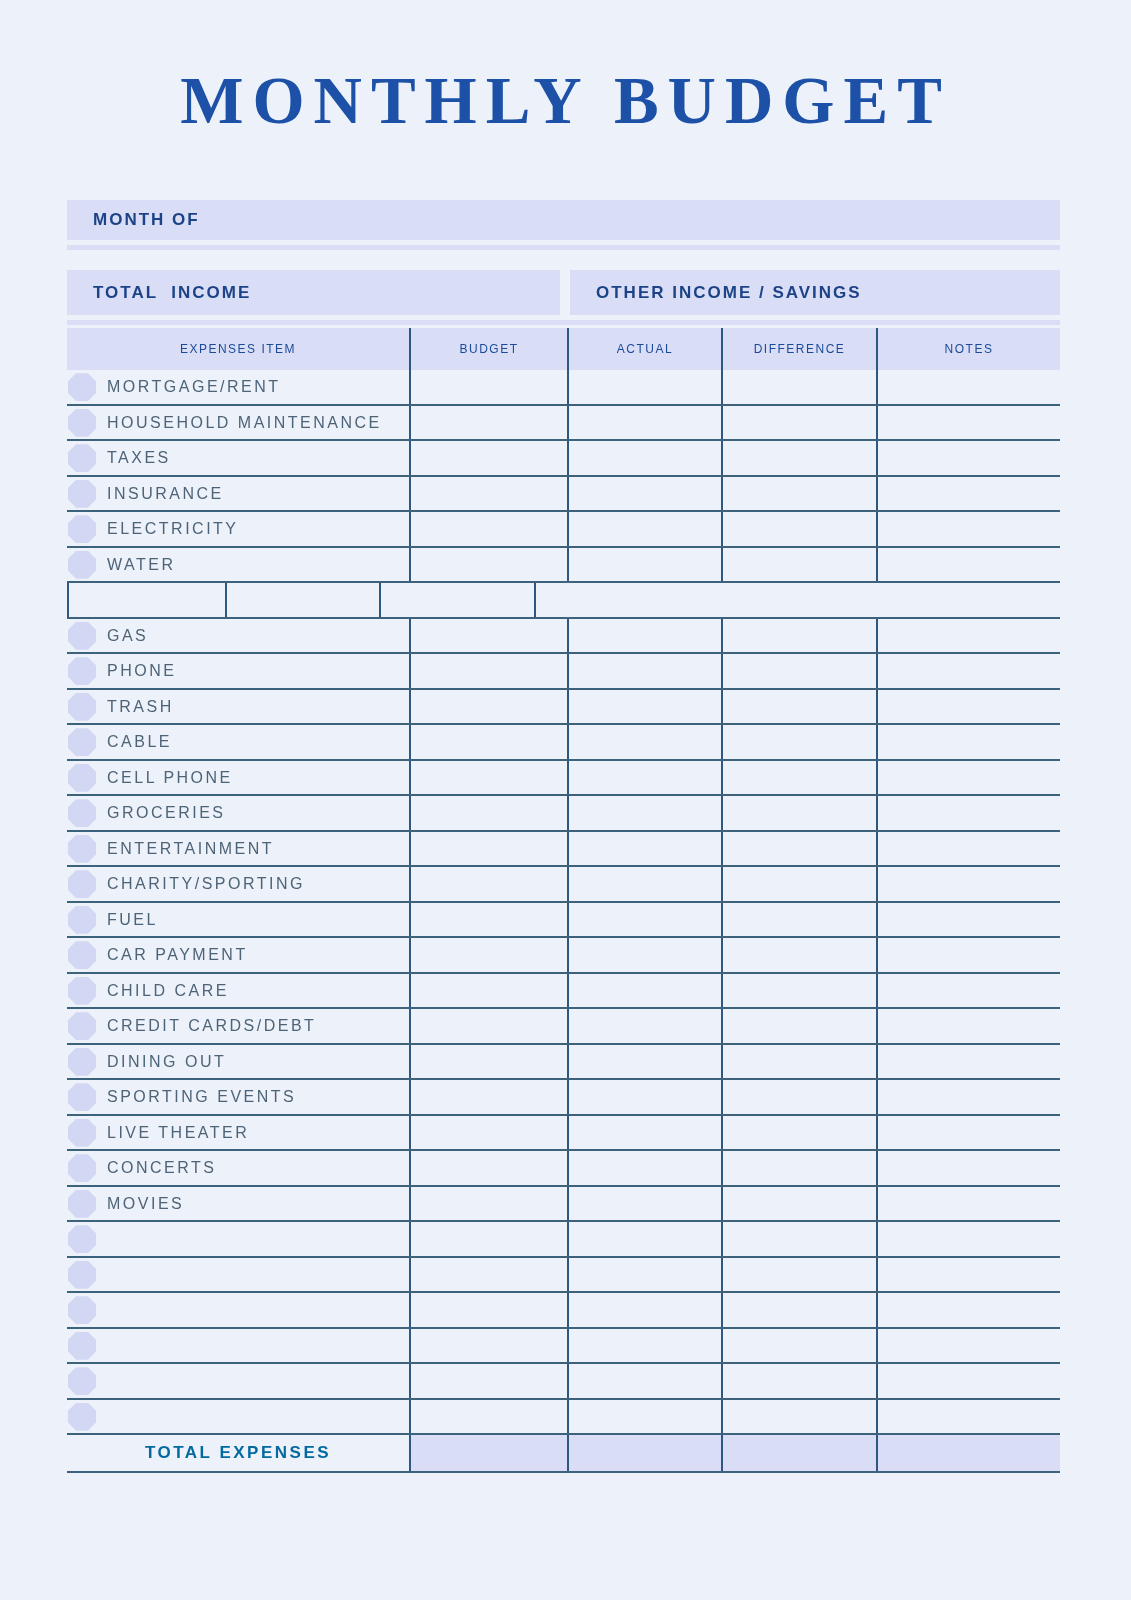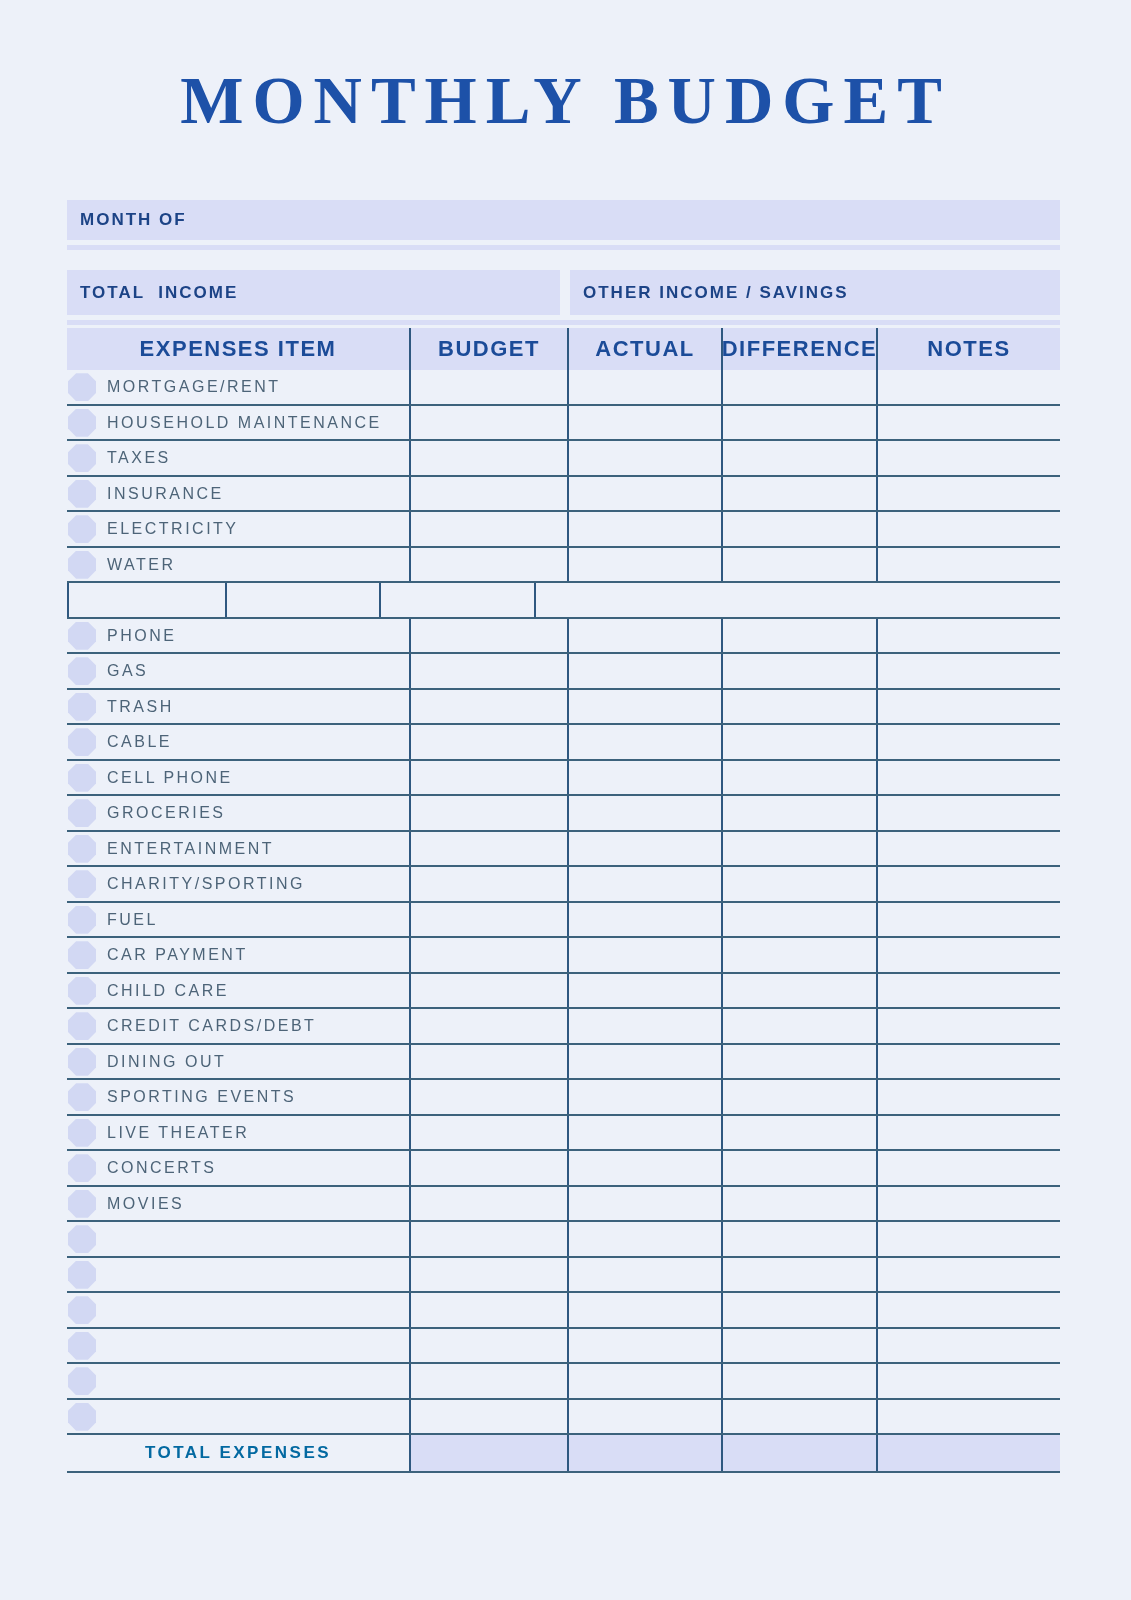--- a/index.html
+++ b/index.html
@@ -34,21 +34,21 @@
   .content{
     margin-left:67px;
     width:993px;
   }
   .bar{
     background:var(--lav);
     display:flex;
     align-items:center;
   }
   .bar-label{
-    padding-left:13px;
+    padding-left:26px;
     font-weight:bold;
     font-size:17px;
     letter-spacing:2px;
     color:var(--navy);
     white-space:pre;
   }
   .month-bar{
     margin-top:60px;
     height:40px;
   }
@@ -70,22 +70,22 @@
   .expenses-table{margin-top:3px;}
   .thead{
     display:flex;
     height:42px;
     background:var(--lav);
   }
   .thead div{
     display:flex;
     align-items:center;
     justify-content:center;
-    font-weight:bold;
-    font-size:22px;
+    font-weight:normal;
+    font-size:12px;
     letter-spacing:1.5px;
     color:var(--colhead);
   }
   .thead div:nth-of-type(1){width:342px;}
   .thead div:nth-of-type(2){width:158px;}
   .thead div:nth-of-type(3){width:154px;}
   .thead div:nth-of-type(4){width:155px;}
   .thead div:nth-of-type(5){width:184px;}
   .thead div:nth-of-type(n+2){border-left:2px solid var(--vline);}
   .tr{
@@ -237,32 +237,32 @@
         <div class="tr">
           <div class="c2"></div>
           <div class="c3"></div>
           <div class="c4"></div>
           <div class="c5"></div>
         </div>
 
         <div class="tr">
           <div class="c1">
             <span class="bullet"></span>
+            <span class="row-label">GAS</span>
+          </div>
+          <div class="c2"></div>
+          <div class="c3"></div>
+          <div class="c4"></div>
+          <div class="c5"></div>
+        </div>
+
+        <div class="tr">
+          <div class="c1">
+            <span class="bullet"></span>
             <span class="row-label">PHONE</span>
-          </div>
-          <div class="c2"></div>
-          <div class="c3"></div>
-          <div class="c4"></div>
-          <div class="c5"></div>
-        </div>
-
-        <div class="tr">
-          <div class="c1">
-            <span class="bullet"></span>
-            <span class="row-label">GAS</span>
           </div>
           <div class="c2"></div>
           <div class="c3"></div>
           <div class="c4"></div>
           <div class="c5"></div>
         </div>
 
         <div class="tr">
           <div class="c1">
             <span class="bullet"></span>

